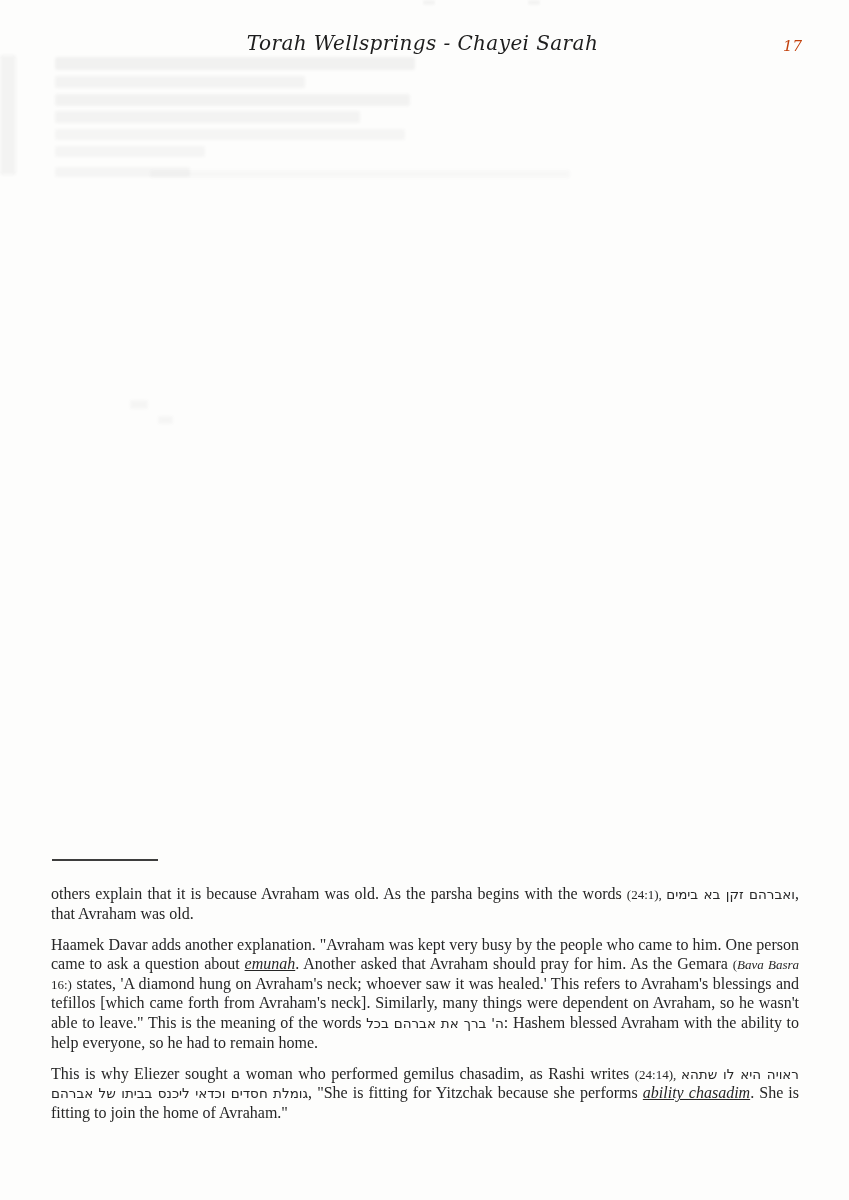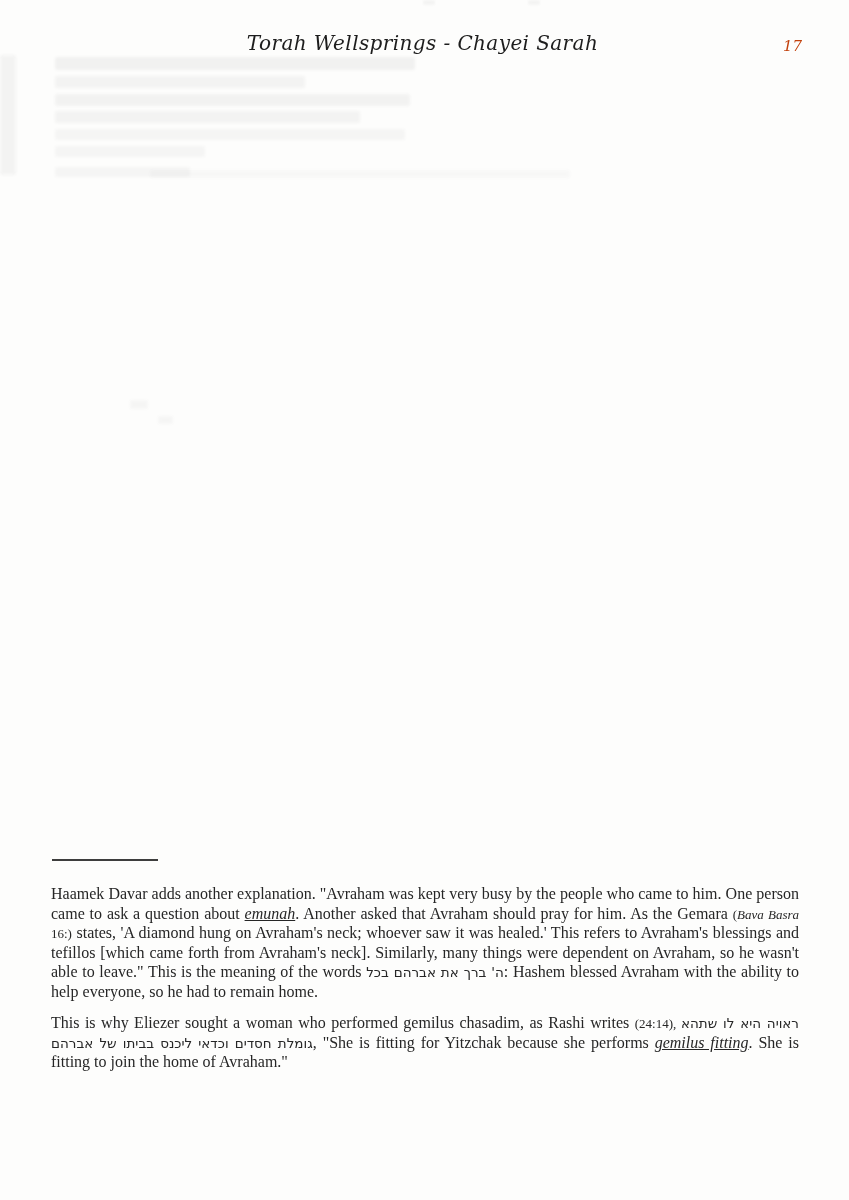--- a/index.html
+++ b/index.html
@@ -92,23 +92,26 @@
   <div class="ghost g-dot1"></div>
   <div class="ghost g-dot2"></div>
   <div class="ghost g-top1"></div>
   <div class="ghost g-top2"></div>
 </div>
 
 <div class="footnote-sep"></div>
 
 <div class="footnotes">
 
+  <p>
+    <span>others explain that it is because Avraham was old. As the parsha begins with the words </span><span class="ref">(24:1), </span><span class="heb" dir="rtl">ואברהם זקן בא בימים</span><span>, that Avraham was old.</span>
+  </p>
 
   <p>
     <span>Haamek Davar adds another explanation. "Avraham was kept very busy by the people who came to him. One person came to ask a question about </span><span class="it">emunah</span><span>. Another asked that Avraham should pray for him. As the Gemara </span><span class="ref">(</span><span class="ref-it">Bava Basra</span><span class="ref"> 16:)</span><span> states, 'A diamond hung on Avraham's neck; whoever saw it was healed.' This refers to Avraham's blessings and tefillos [which came forth from Avraham's neck]. Similarly, many things were dependent on Avraham, so he wasn't able to leave." This is the meaning of the words </span><span class="heb" dir="rtl">ה' ברך את אברהם בכל</span><span>: Hashem blessed Avraham with the ability to help everyone, so he had to remain home.</span>
   </p>
 
 
   <p>
-    <span>This is why Eliezer sought a woman who performed gemilus chasadim, as Rashi writes </span><span class="ref">(24:14), </span><span class="heb" dir="rtl">ראויה היא לו שתהא גומלת חסדים וכדאי ליכנס בביתו של אברהם</span><span>, "She is fitting for Yitzchak because she performs </span><span class="it">gemilus fitting</span><span>. She is fitting to join the home of Avraham."</span>
+    <span>This is why Eliezer sought a woman who performed gemilus chasadim, as Rashi writes </span><span class="ref">(24:14), </span><span class="heb" dir="rtl">ראויה היא לו שתהא גומלת חסדים וכדאי ליכנס בביתו של אברהם</span><span>, "She is fitting for Yitzchak because she performs </span><span class="it">ability chasadim</span><span>. She is fitting to join the home of Avraham."</span>
   </p>
 
 </div>
 
 </body></html>

